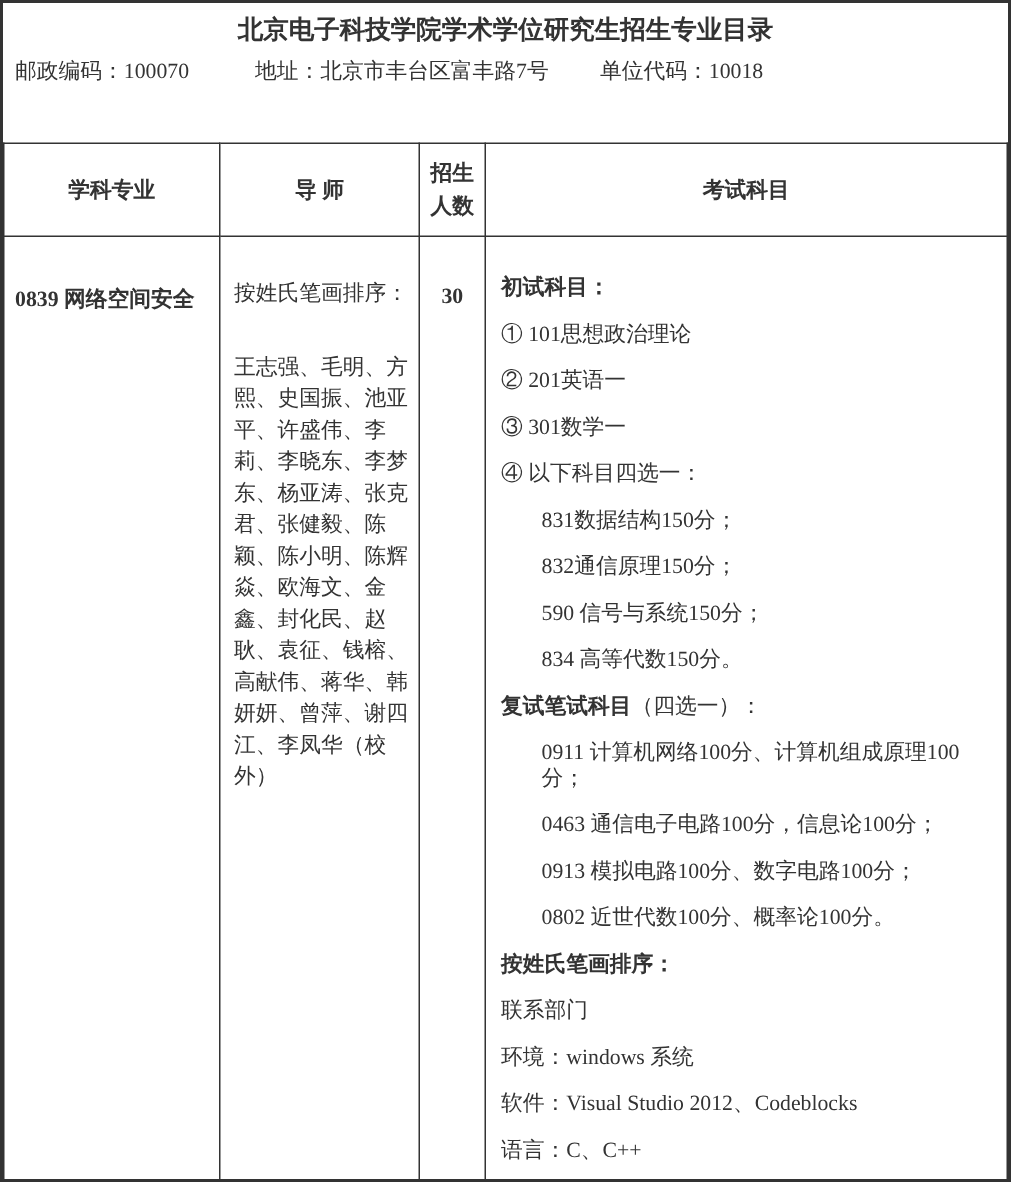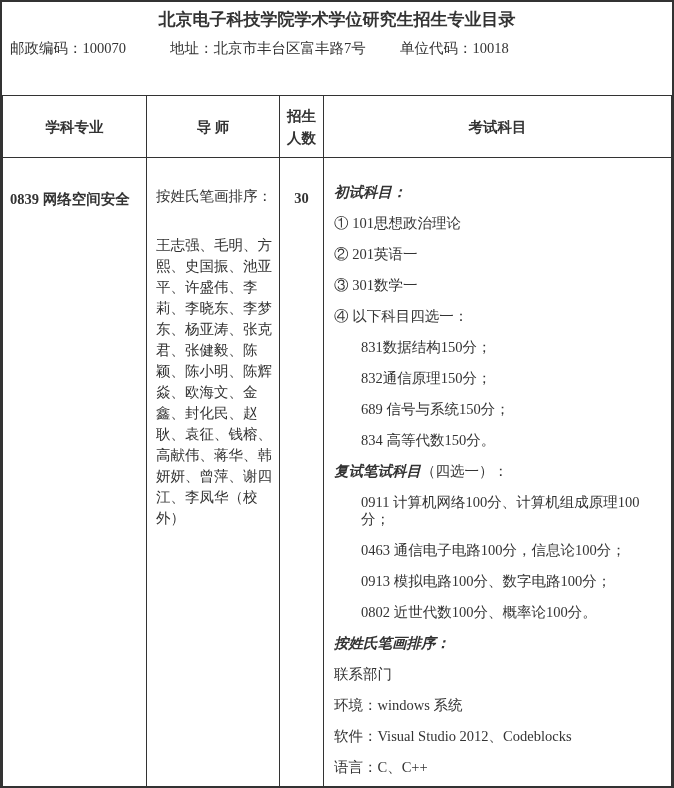--- a/index.html
+++ b/index.html
@@ -82,21 +82,21 @@
     font-weight:bold;
   }
   td.cell-subjects{
     padding:26px 8px 0 10px;
   }
   .exam-line{
     line-height:17px;
     margin:0 0 14px 0;
   }
   .exam-line.indent{ padding-left:27px; }
-  .exam-bold{ font-weight:bold;font-style:italic; }
+  .exam-bold{ font-weight:bold; }
 </style>
 </head>
 <body>
 
 <div class="page">
 
   <div class="doc-header">
     <div class="doc-title">北京电子科技学院学术学位研究生招生专业目录</div>
 
     <div class="info-row">
@@ -139,21 +139,21 @@
   <p class="exam-line"><span class="exam-bold"></span><span class="exam-text">② 201英语一</span></p>
 
   <p class="exam-line"><span class="exam-bold"></span><span class="exam-text">③ 301数学一</span></p>
 
   <p class="exam-line"><span class="exam-bold"></span><span class="exam-text">④ 以下科目四选一：</span></p>
 
   <p class="exam-line indent"><span class="exam-bold"></span><span class="exam-text">831数据结构150分；</span></p>
 
   <p class="exam-line indent"><span class="exam-bold"></span><span class="exam-text">832通信原理150分；</span></p>
 
-  <p class="exam-line indent"><span class="exam-bold"></span><span class="exam-text">689 信号与系统150分；</span></p>
+  <p class="exam-line indent"><span class="exam-bold"></span><span class="exam-text">590 信号与系统150分；</span></p>
 
   <p class="exam-line indent"><span class="exam-bold"></span><span class="exam-text">834 高等代数150分。</span></p>
 
   <p class="exam-line"><span class="exam-bold">复试笔试科目</span><span class="exam-text">（四选一）：</span></p>
 
   <p class="exam-line indent"><span class="exam-bold"></span><span class="exam-text">0911 计算机网络100分、计算机组成原理100分；</span></p>
 
   <p class="exam-line indent"><span class="exam-bold"></span><span class="exam-text">0463 通信电子电路100分，信息论100分；</span></p>
 
   <p class="exam-line indent"><span class="exam-bold"></span><span class="exam-text">0913 模拟电路100分、数字电路100分；</span></p>

